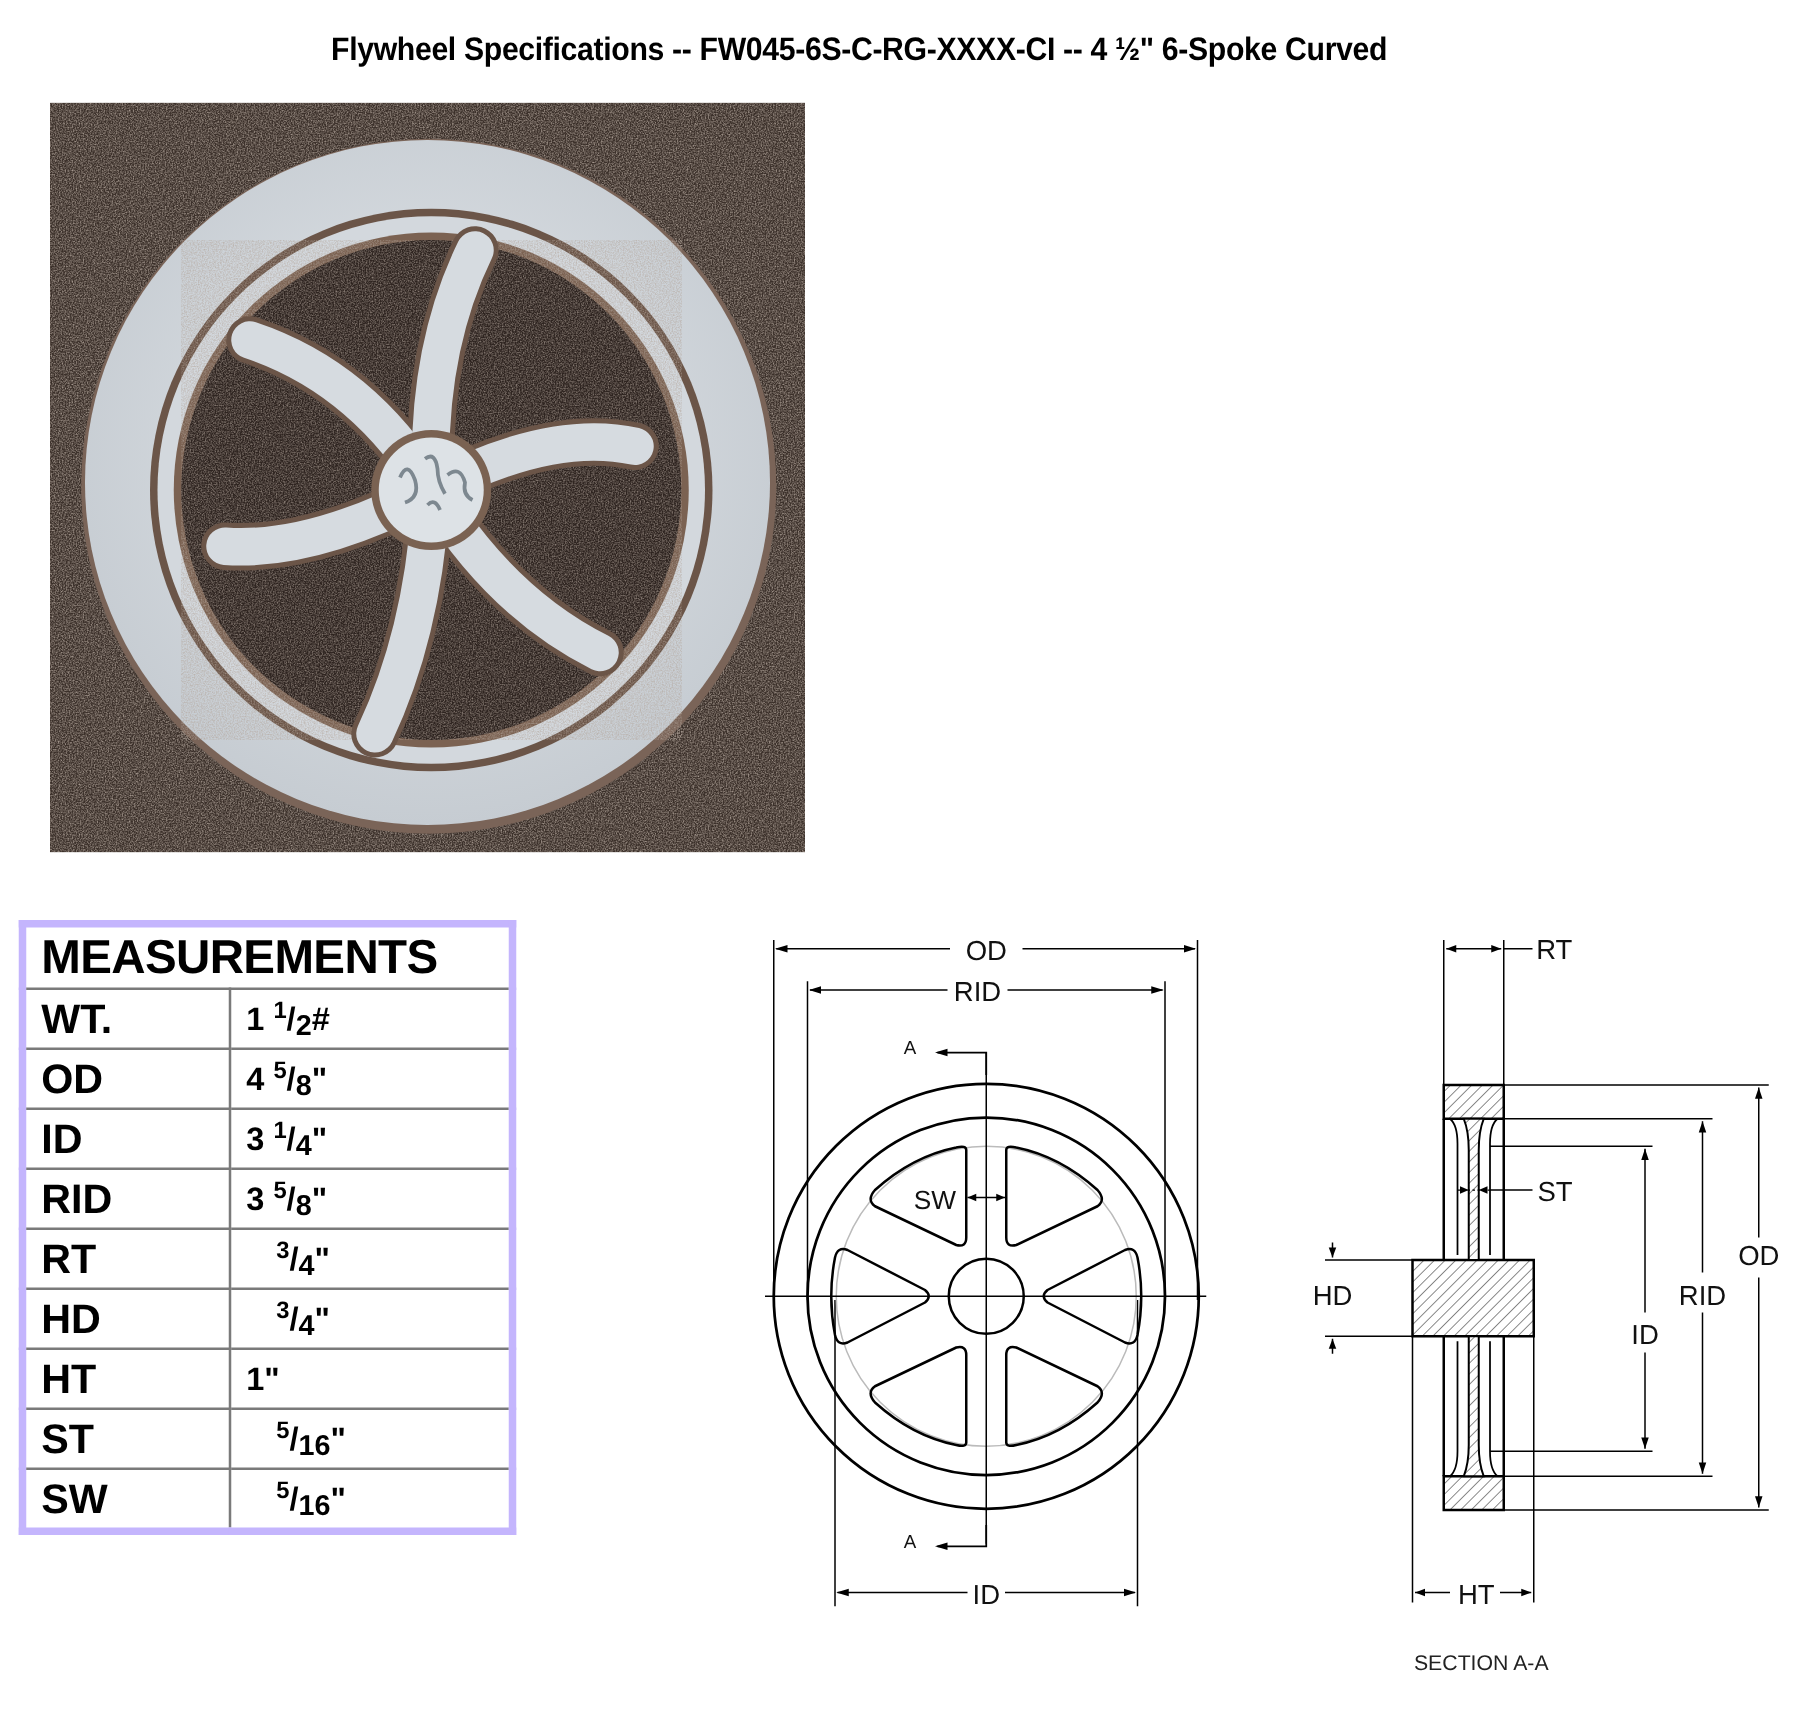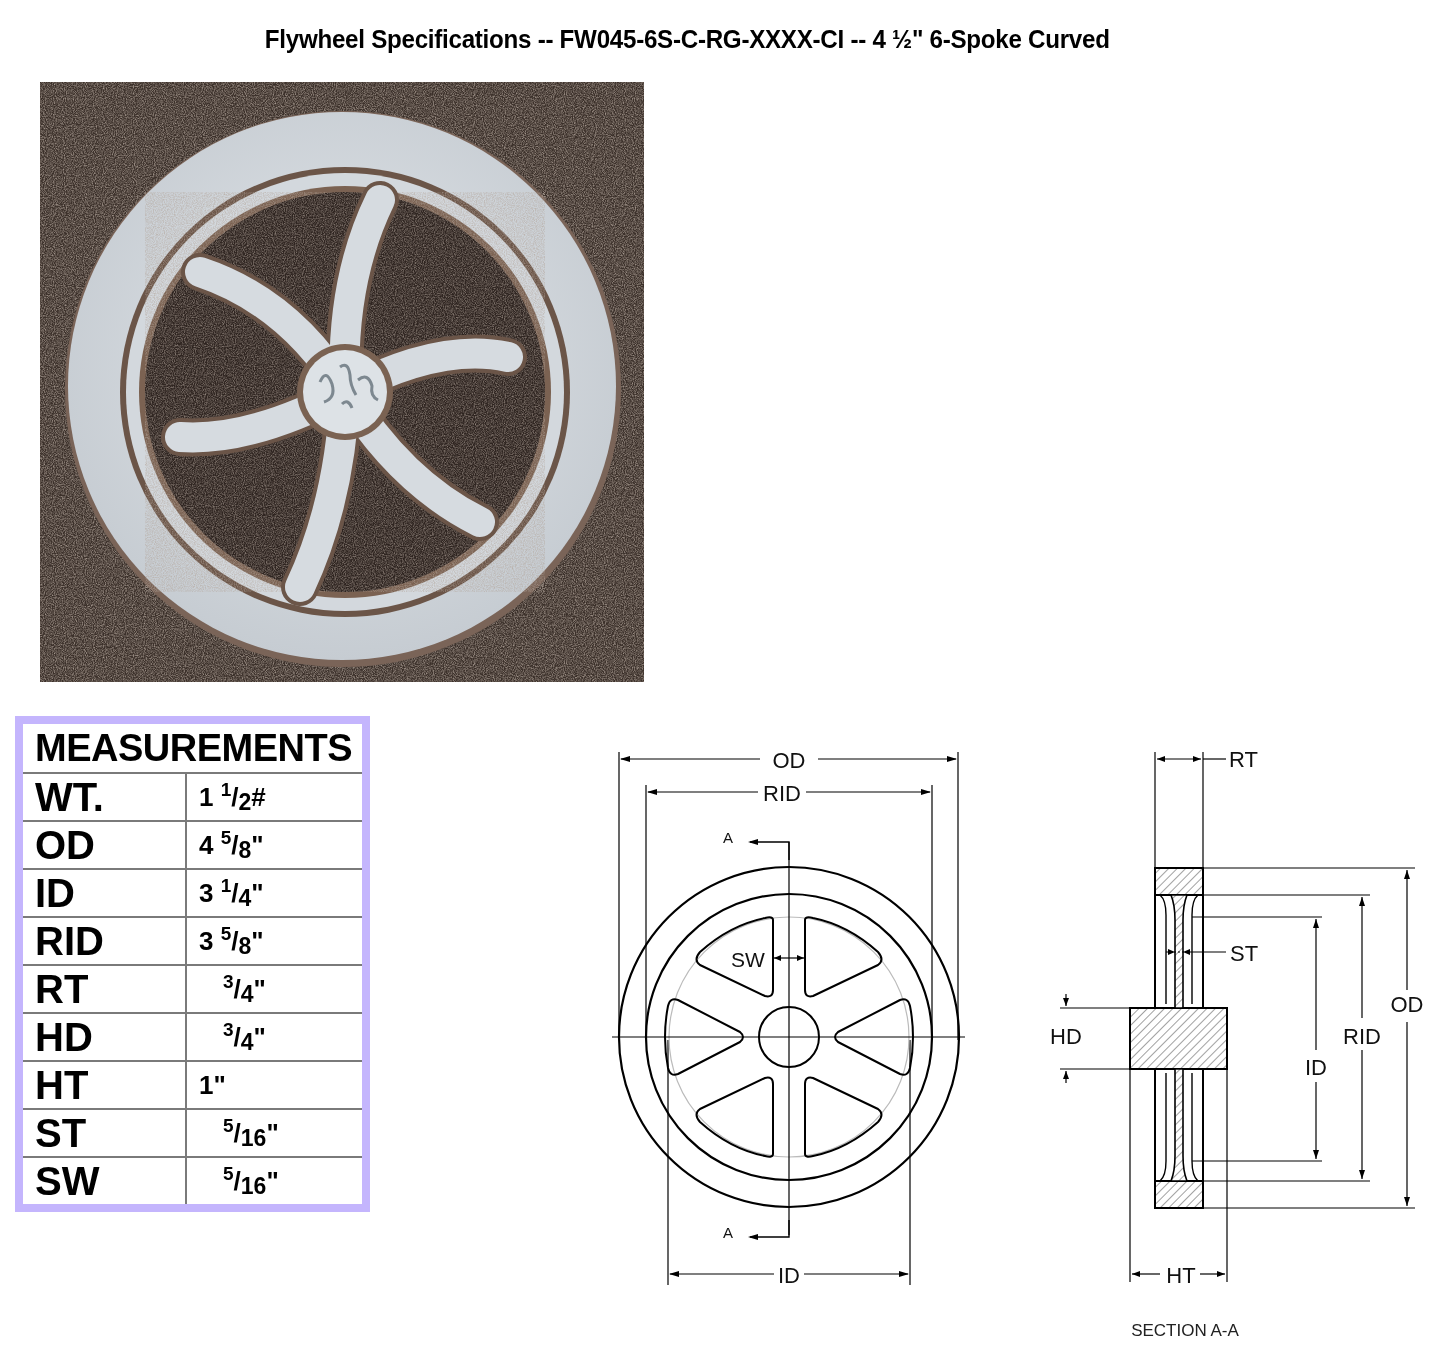--- a/index.html
+++ b/index.html
@@ -34,41 +34,41 @@
       top: 82px;
       width: 604px;
       height: 600px;
       overflow: hidden;
     }
     .photo svg { display: block; }
 
     .meas-table {
       position: absolute;
       left: 15px;
-      top: 716px;
+      top: 736px;
       border-collapse: collapse;
-      width: 355px;
-      border: 8px solid #c4b5fd;
+      width: 398px;
+      border: 6px solid #c4b5fd;
     }
     .meas-table td, .meas-table th {
       border: 2px solid #7a7a7a;
       height: 46px;
       padding: 0;
       font-weight: bold;
     }
     .meas-table th {
       text-align: left;
       font-size: 38px;
       padding-left: 12px;
       height: 48px;
       letter-spacing: -0.5px;
     }
     .meas-table td.lab {
       width: 150px;
-      font-size: 40px;
+      font-size: 33px;
       padding-left: 12px;
       margin-left: 44px;
     }
     .meas-table td.val {
       font-size: 26px;
       padding-left: 12px;
     }
     .frac sup { font-size: 19px; vertical-align: 10px; line-height: 0; }
     .frac sub { font-size: 23px; vertical-align: -4px; line-height: 0; }
     .frac .sl { font-size: 26px; }

